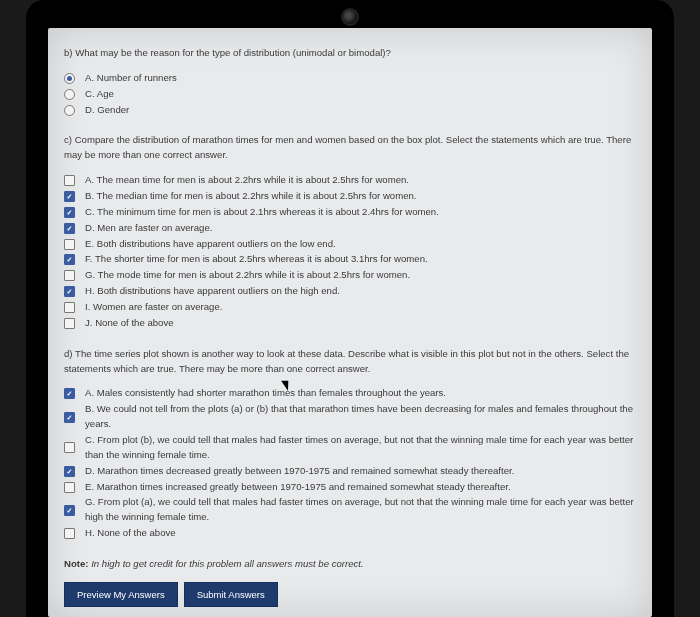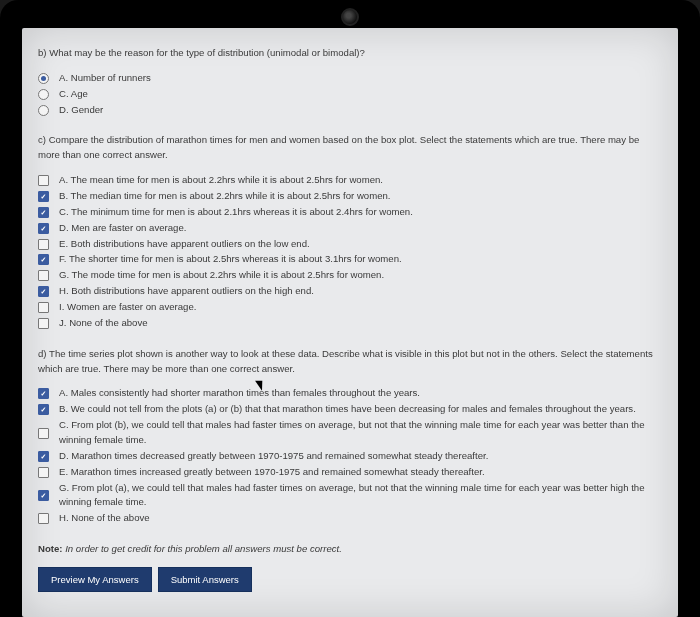--- a/index.html
+++ b/index.html
@@ -5,21 +5,21 @@
   body {
     margin: 0;
     padding: 0;
     background: #1a1a1a;
     font-family: Arial, Helvetica, sans-serif;
     display: flex;
     justify-content: center;
     align-items: flex-start;
   }
   .device-frame {
-    width: 700px;
+    width: 648px;
     height: 617px;
     background: #000;
     position: relative;
     border-radius: 18px 18px 0 0;
     box-sizing: border-box;
     padding: 28px 22px 0 22px;
     overflow: hidden;
   }
   .camera {
     position: absolute;
@@ -169,21 +169,21 @@
           <span class="chk sel"></span>
           <span>G. From plot (a), we could tell that males had faster times on average, but not that the winning male time for each year was better high the winning female time.</span>
         </div>
       <div class="opt-row">
           <span class="chk"></span>
           <span>H. None of the above</span>
         </div>
     </div>
 
     <p class="note">
-      <b>Note: </b><i>In order to get credit for this problem all answers must be correct.</i>
+      <b>Note: </b><i>In high to get credit for this problem all answers must be correct.</i>
     </p>
 
     <div class="btn-row">
       <button class="btn">Preview My Answers</button>
       <button class="btn">Submit Answers</button>
     </div>
 
   </div>
   <div class="cursor"></div>
 </div>

